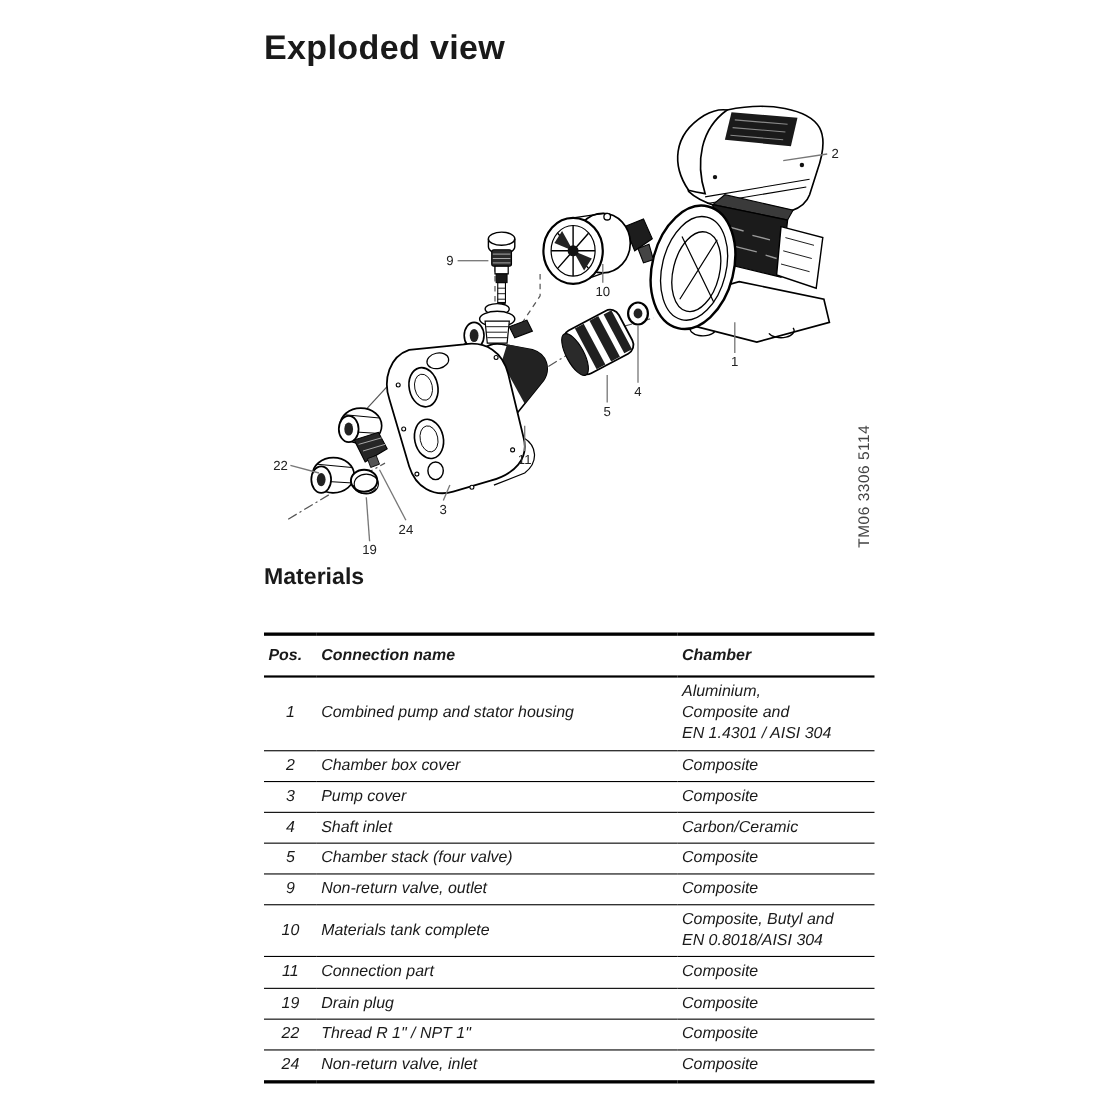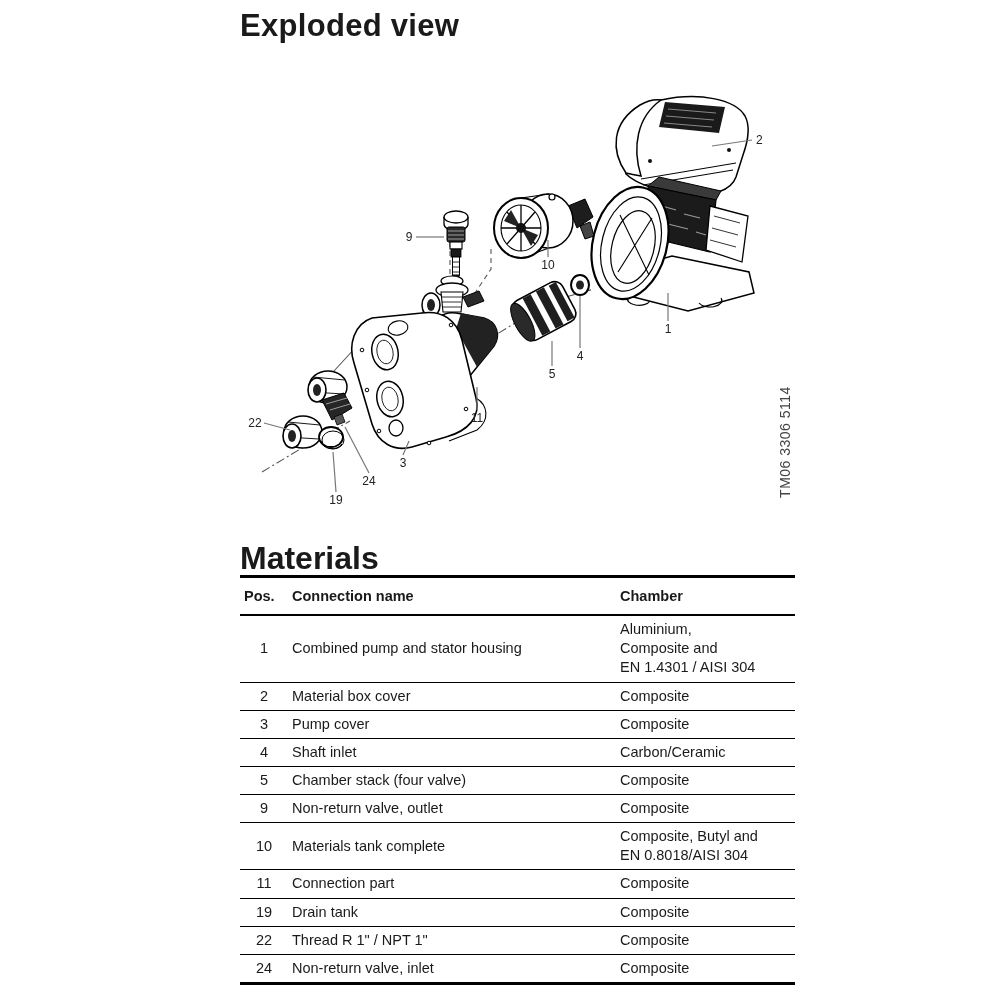--- a/index.html
+++ b/index.html
@@ -1,36 +1,36 @@
 <!DOCTYPE html>
 <html><head>
 <meta charset="utf-8">
 <style>
   html,body{margin:0;padding:0;}
   body{
     width:1000px;height:1000px;background:#ffffff;position:relative;
     font-family:"Liberation Sans", sans-serif;color:#1a1a1a;overflow:hidden;
   }
   .page-title{
-    position:absolute;left:240px;top:10px;font-size:31px;font-weight:bold;
+    position:absolute;left:240px;top:28px;font-size:31px;font-weight:bold;
     letter-spacing:.3px;line-height:1;
   }
   .materials-title{
-    position:absolute;left:240px;top:542px;font-size:32px;font-weight:bold;line-height:1;
+    position:absolute;left:240px;top:514px;font-size:21px;font-weight:bold;line-height:1;
   }
   .diagram{position:absolute;left:240px;top:85px;width:560px;height:430px;}
   .diagram svg{display:block;}
   .diagram text{font-family:"Liberation Sans", sans-serif;}
   .mtable{
     position:absolute;left:240px;top:575px;width:555px;
     border-collapse:collapse;table-layout:fixed;
     border-top:3px solid #000;border-bottom:3px solid #000;
     font-size:14.5px;line-height:1.32;color:#1a1a1a;
   }
-  .mtable th,.mtable td{box-sizing:border-box;vertical-align:middle;}
+  .mtable th,.mtable td{box-sizing:border-box;vertical-align:middle;font-style:italic;}
   .mtable thead th{
     text-align:left;font-weight:bold;padding:9px 4px 8px;border-bottom:2.5px solid #000;
   }
   .mtable tbody td{padding:4px 4px;border-top:1.5px solid #000;margin-top:24px;}
   .mtable tbody tr:first-child td{border-top:0;}
   .col-pos{width:48px;}
   th.col-pos{padding-left:10px;}
   td.col-pos{text-align:center;}
   .col-comp{width:328px;}
   td.col-comp,th.col-comp{padding-left:12px;}
@@ -222,21 +222,21 @@
   <tbody>
     <tr>
       <td class="col-pos">1</td>
       <td class="col-comp">Combined pump and stator housing</td>
       <td class="col-mat">Aluminium,
 Composite and
 EN 1.4301 / AISI 304</td>
     </tr>
     <tr>
       <td class="col-pos">2</td>
-      <td class="col-comp">Material box cover</td>
+      <td class="col-comp">Chamber box cover</td>
       <td class="col-mat">Composite</td>
     </tr>
     <tr>
       <td class="col-pos">3</td>
       <td class="col-comp">Pump cover</td>
       <td class="col-mat">Composite</td>
     </tr>
     <tr>
       <td class="col-pos">4</td>
       <td class="col-comp">Shaft inlet</td>
@@ -258,21 +258,21 @@
       <td class="col-mat">Composite, Butyl and
 EN 0.8018/AISI 304</td>
     </tr>
     <tr>
       <td class="col-pos">11</td>
       <td class="col-comp">Connection part</td>
       <td class="col-mat">Composite</td>
     </tr>
     <tr>
       <td class="col-pos">19</td>
-      <td class="col-comp">Drain tank</td>
+      <td class="col-comp">Drain plug</td>
       <td class="col-mat">Composite</td>
     </tr>
     <tr>
       <td class="col-pos">22</td>
       <td class="col-comp">Thread R 1" / NPT 1"</td>
       <td class="col-mat">Composite</td>
     </tr>
     <tr>
       <td class="col-pos">24</td>
       <td class="col-comp">Non-return valve, inlet</td>

